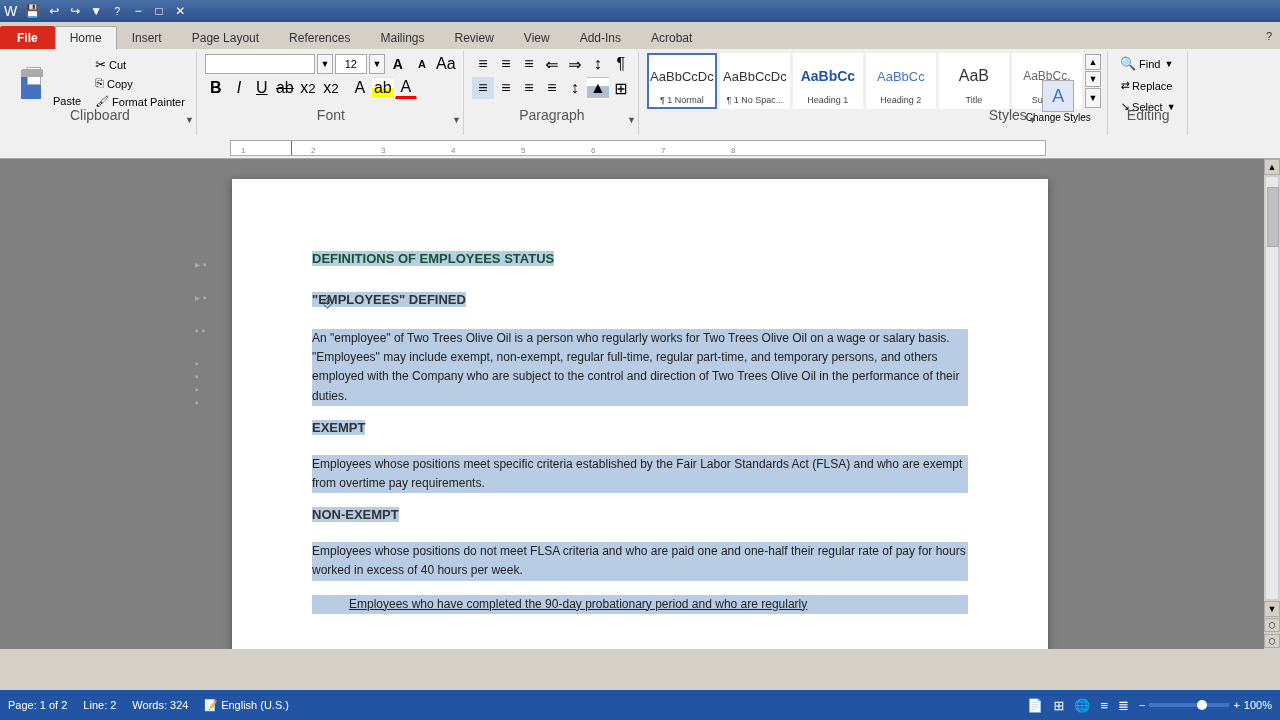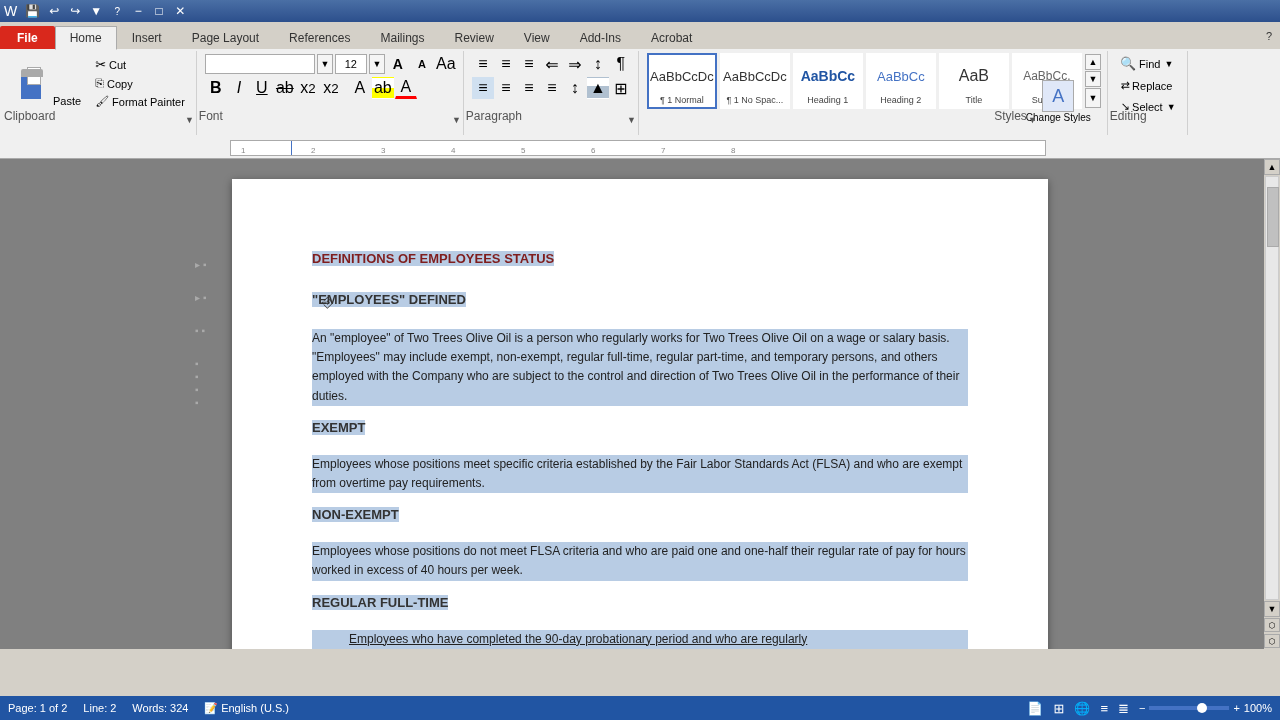--- a/index.html
+++ b/index.html
@@ -43,25 +43,26 @@
     .ribbon-group {
       display: flex;
       flex-direction: column;
       align-items: center;
       border-right: 1px solid #d0d0d0;
       padding: 2px 6px;
       min-width: 60px;
       position: relative;
     }
     .ribbon-group-label {
-      font-size: 12px;
+      font-size: 14px;
       color: #555;
       position: absolute;
       bottom: 12px;
       left: 0; right: 0;
+      text-align: center;
     }
     .ribbon-group-expand {
       position: absolute;
       bottom: 10px;
       right: 2px;
       font-size: 9px;
       color: #555;
     }
 
     
@@ -158,21 +159,21 @@
       box-shadow: 0 2px 8px rgba(0,0,0,0.4);
       padding: 72px 80px;
       min-height: 600px;
       position: relative;
     }
 
     
     .doc-heading {
       font-size: 13px;
       font-weight: bold;
-      color: #7f1d1d;
+      color: #14532d;
       margin-bottom: 12px;
       display: inline-block;
     }
     .doc-heading.selected {
       background-color: #b8cce4;
     }
     .doc-subheading {
       font-size: 13px;
       font-weight: bold;
       color: #333;
@@ -217,21 +218,21 @@
       background: white;
       border: 1px solid #aaa;
       position: relative;
       display: flex;
       align-items: center;
     }
 
     
     #status-bar {
       background: #2155a3;
-      height: 24px;
+      height: 30px;
       display: flex;
       align-items: center;
       padding: 0 8px;
       color: white;
       font-size: 11px;
       gap: 16px;
       position: fixed;
       bottom: 0;
       left: 0;
       right: 0;
@@ -548,23 +549,20 @@
     </div>
 
     <div style="margin-bottom:10px;">
       <span class="doc-section-label selected">NON-EXEMPT</span>
     </div>
 
     <div style="margin-bottom:14px;">
       <p class="doc-para selected">Employees whose positions do not meet FLSA criteria and who are paid one and one-half their regular rate of pay for hours worked in excess of 40 hours per week.</p>
     </div>
 
-    <div style="margin-bottom:10px;">
-      <span class="doc-section-label selected">REGULAR FULL-TIME</span>
-    </div>
 
     <div style="margin-bottom:4px;">
       <p class="doc-para" style="text-decoration:underline;background-color:#b8cce4;padding-left:37px;">Employees who have completed the 90-day probationary period and who are regularly</p>
     </div>
 
   </div>
 
   <div id="scrollbar">
     <div class="scroll-btn">▲</div>
     <div class="scroll-track">

